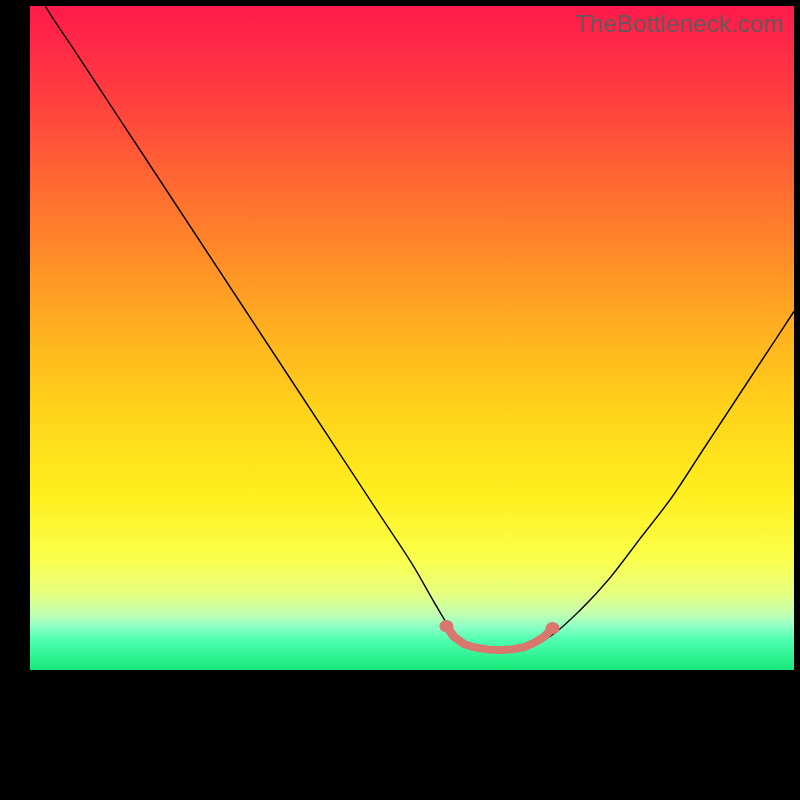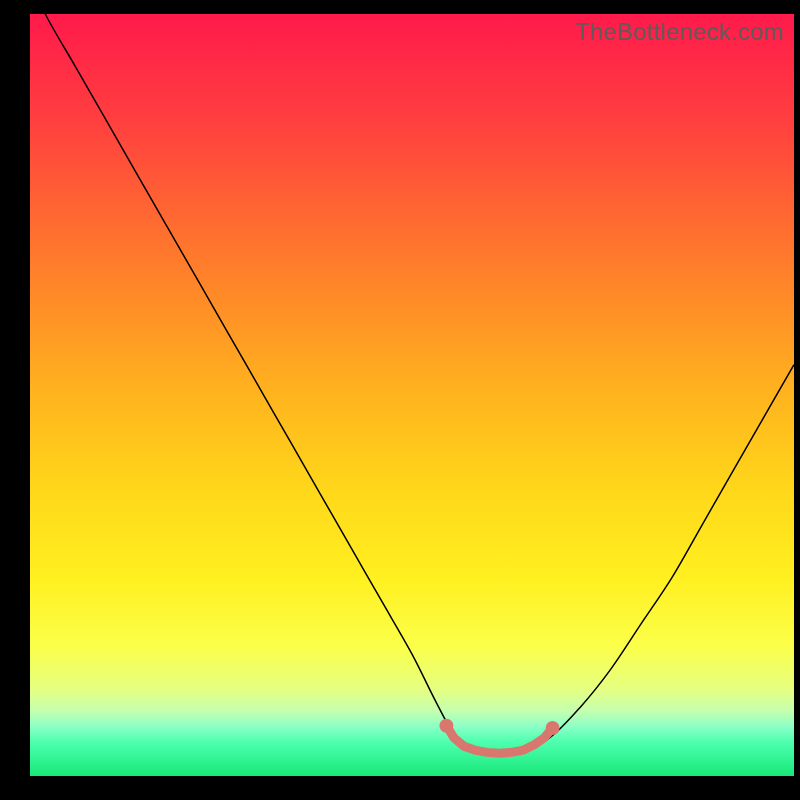--- a/index.html
+++ b/index.html
@@ -15,22 +15,21 @@
     position: relative;
     width: 800px;
     height: 800px;
     background: #000;
   }
   .plot {
     position: absolute;
     left: 30px;
     top: 6px;
     width: 764px;
-    height: 762px;
-    margin-top: 8px;
+    height: 664px;
     
   }
   .watermark {
     position: absolute;
     top: 4px;
     right: 10px;
     font-size: 24px;
     font-weight: 500;
     color: #5c5c5c;
     letter-spacing: 0.2px;

